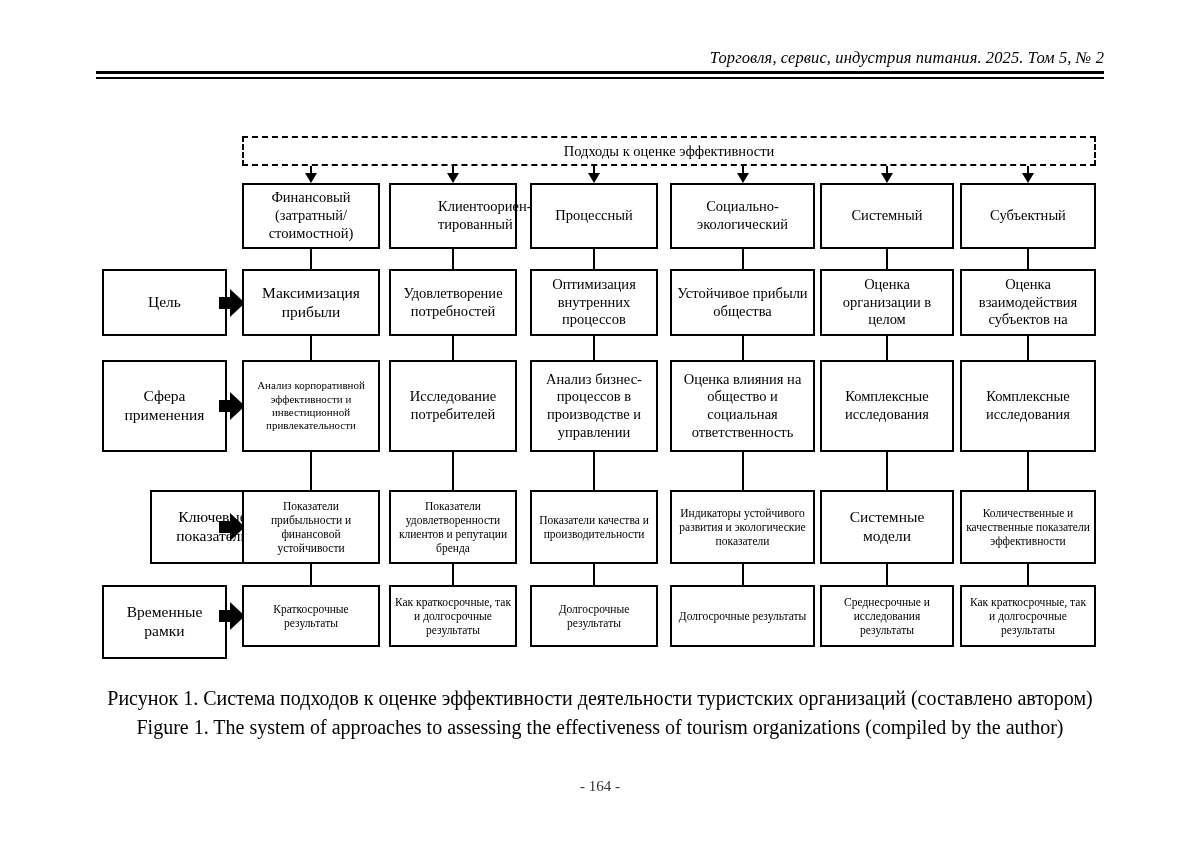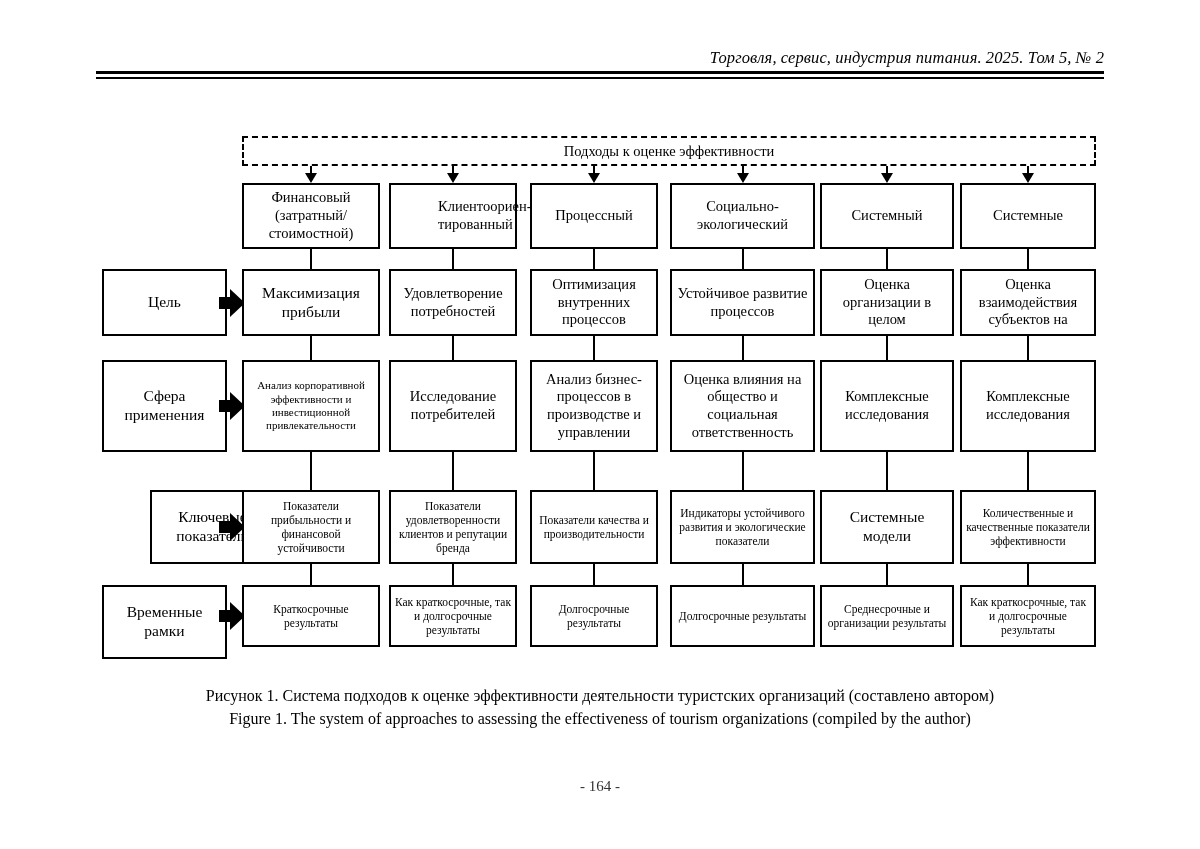--- a/index.html
+++ b/index.html
@@ -130,21 +130,21 @@
     border-left: 15px solid #000;
   }
 
   
   .caption {
     position: absolute;
     left: 96px;
     top: 684px;
     width: 1008px;
     text-align: center;
-    font-size: 16px;
+    font-size: 20px;
     line-height: 1.45;
   }
   .page-number {
     position: absolute;
     left: 0;
     top: 778px;
     width: 1200px;
     text-align: center;
     font-size: 15px;
     color: #333;
@@ -179,21 +179,21 @@
   <div class="node fs-md" style="left:530px; top:183px; width:128px; height:66px;">
     <span class="txt">Процессный</span>
   </div>
   <div class="node fs-md" style="left:670px; top:183px; width:145px; height:66px;">
     <span class="txt">Социально- экологический</span>
   </div>
   <div class="node fs-md" style="left:820px; top:183px; width:134px; height:66px;">
     <span class="txt">Системный</span>
   </div>
   <div class="node fs-md" style="left:960px; top:183px; width:136px; height:66px;">
-    <span class="txt">Системные</span>
+    <span class="txt">Субъектный</span>
   </div>
 
   <div class="vline" style="left:310px; top:249px; height:20px;"></div>
   <div class="vline" style="left:452px; top:249px; height:20px;"></div>
   <div class="vline" style="left:593px; top:249px; height:20px;"></div>
   <div class="vline" style="left:742px; top:249px; height:20px;"></div>
   <div class="vline" style="left:886px; top:249px; height:20px;"></div>
   <div class="vline" style="left:1027px; top:249px; height:20px;"></div>
 
   <div class="node fs-lg" style="left:102px; top:269px; width:125px; height:67px;">
@@ -207,21 +207,21 @@
   <div class="node fs-lg" style="left:242px; top:269px; width:138px; height:67px;">
     <span class="txt">Максимизация прибыли</span>
   </div>
   <div class="node fs-md" style="left:389px; top:269px; width:128px; height:67px;">
     <span class="txt">Удовлетворение потребностей</span>
   </div>
   <div class="node fs-md" style="left:530px; top:269px; width:128px; height:67px;align-items:center;">
     <span class="txt">Оптимизация внутренних процессов</span>
   </div>
   <div class="node fs-md" style="left:670px; top:269px; width:145px; height:67px;">
-    <span class="txt">Устойчивое развитие процессов</span>
+    <span class="txt">Устойчивое прибыли общества</span>
   </div>
   <div class="node fs-md" style="left:820px; top:269px; width:134px; height:67px;">
     <span class="txt">Оценка организации в целом</span>
   </div>
   <div class="node fs-md" style="left:960px; top:269px; width:136px; height:67px;">
     <span class="txt">Оценка взаимодействия субъектов на</span>
   </div>
 
   <div class="vline" style="left:310px; top:336px; height:24px;"></div>
   <div class="vline" style="left:452px; top:336px; height:24px;"></div>
@@ -312,21 +312,21 @@
   <div class="node fs-sm" style="left:389px; top:585px; width:128px; height:62px;">
     <span class="txt">Как краткосрочные, так и долгосрочные результаты</span>
   </div>
   <div class="node fs-sm" style="left:530px; top:585px; width:128px; height:62px;">
     <span class="txt">Долгосрочные результаты</span>
   </div>
   <div class="node fs-sm" style="left:670px; top:585px; width:145px; height:62px;">
     <span class="txt">Долгосрочные результаты</span>
   </div>
   <div class="node fs-sm" style="left:820px; top:585px; width:134px; height:62px;">
-    <span class="txt">Среднесрочные и организации результаты</span>
+    <span class="txt">Среднесрочные и исследования результаты</span>
   </div>
   <div class="node fs-sm" style="left:960px; top:585px; width:136px; height:62px;">
     <span class="txt">Как краткосрочные, так и долгосрочные результаты</span>
   </div>
 
 </div>
 
 <div class="caption">
   <div>Рисунок 1. Система подходов к оценке эффективности деятельности туристских организаций (составлено автором)</div>
   <div>Figure 1. The system of approaches to assessing the effectiveness of tourism organizations (compiled by the author)</div>

